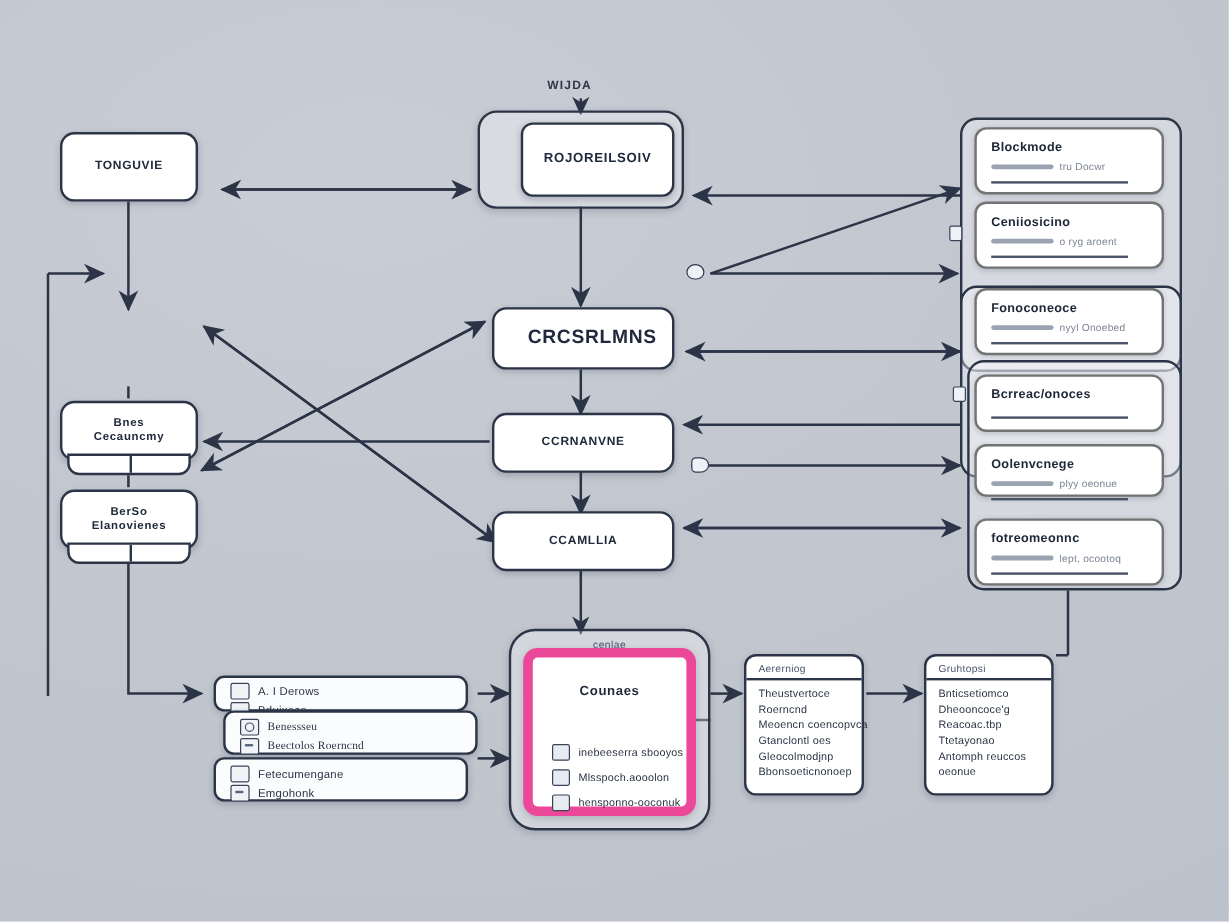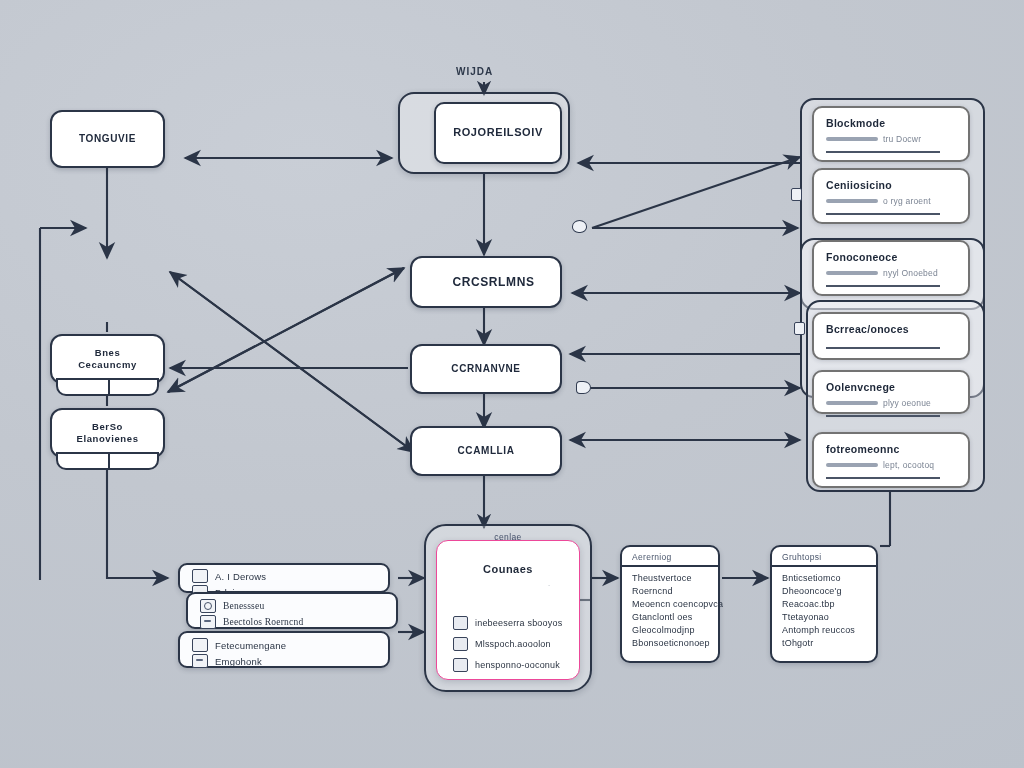--- a/index.html
+++ b/index.html
@@ -78,21 +78,21 @@
     border:1.4px solid #47536a;border-radius:50%;
   }
   .lrow .ico.dots:after{
     content:"";position:absolute;left:2.5px;top:4px;width:7px;height:2px;
     background:#5a667e;border-radius:1px;
   }
   .lrow .lbl{font-size:9.5px;color:#2a3purple;color:#2a3444;letter-spacing:.2px;filter:blur(.4px);white-space:nowrap;}
 
   
   .ccard{
-    position:absolute;background:#fff;border:1px solid #ec4899;border-radius:12px;
+    position:absolute;background:#fff;border:8px solid #ec4899;border-radius:12px;
     box-sizing:border-box;display:flex;flex-direction:column;align-items:center;
     box-shadow:0 2px 6px rgba(30,40,60,.18);
   }
   .ccard .ctitle{margin-top:22px;font-size:11px;font-weight:700;color:#1f2838;letter-spacing:.5px;filter:blur(.35px);}
   .ccard .clist{margin-top:30px;align-self:flex-start;padding-left:16px;}
   .ccard .crow2{display:flex;align-items:center;gap:7px;margin-bottom:7px;}
   .ccard .cico{width:13px;height:12px;border:1.5px solid #38435a;background:#e8ebf1;border-radius:2px;}
   .ccard .clbl{font-size:9px;color:#2b3442;letter-spacing:.2px;filter:blur(.4px);white-space:nowrap;}
   .ccap{
     position:absolute;top:6px;left:0;right:0;text-align:center;
@@ -210,21 +210,21 @@
     <div class="foot"></div>
   </div>
 
   <div class="node" style="left:50px;top:408px;width:115px;height:50px;">
     <div class="ttl" style="font-size:9.5px;white-space:pre-line;">BerSo
 Elanovienes</div>
     <div class="foot"></div>
   </div>
 
   <div class="node" style="left:410px;top:256px;width:152px;height:52px;">
-    <div class="ttl" style="font-size:12px;margin-left:15px;">CRCSRLMNS</div>
+    <div class="ttl" style="font-size:16px;margin-left:15px;">CRCSRLMNS</div>
   </div>
   <div class="node" style="left:410px;top:344px;width:152px;height:50px;">
     <div class="ttl" style="font-size:10px;">CCRNANVNE</div>
   </div>
   <div class="node" style="left:410px;top:426px;width:152px;height:50px;">
     <div class="ttl" style="font-size:10px;">CCAMLLIA</div>
   </div>
 
   <div class="circ" style="left:572px;top:220px;"></div>
   <div class="circ" style="left:576px;top:381px;border-radius:4px 50% 50% 4px;"></div>
@@ -360,16 +360,16 @@
   </div>
 
   <div class="bbox" style="left:770px;top:545px;width:108px;height:118px;">
     <div class="bh">Gruhtopsi</div>
     <div class="bsep"></div>
     <div class="bli">Bnticsetiomco</div>
     <div class="bli">Dheooncoce'g</div>
     <div class="bli">Reacoac.tbp</div>
     <div class="bli">Ttetayonao</div>
     <div class="bli">Antomph reuccos</div>
-    <div class="bli">tOhgotr</div>
+    <div class="bli">oeonue</div>
   </div>
 
 </div>
 
 </body></html>

